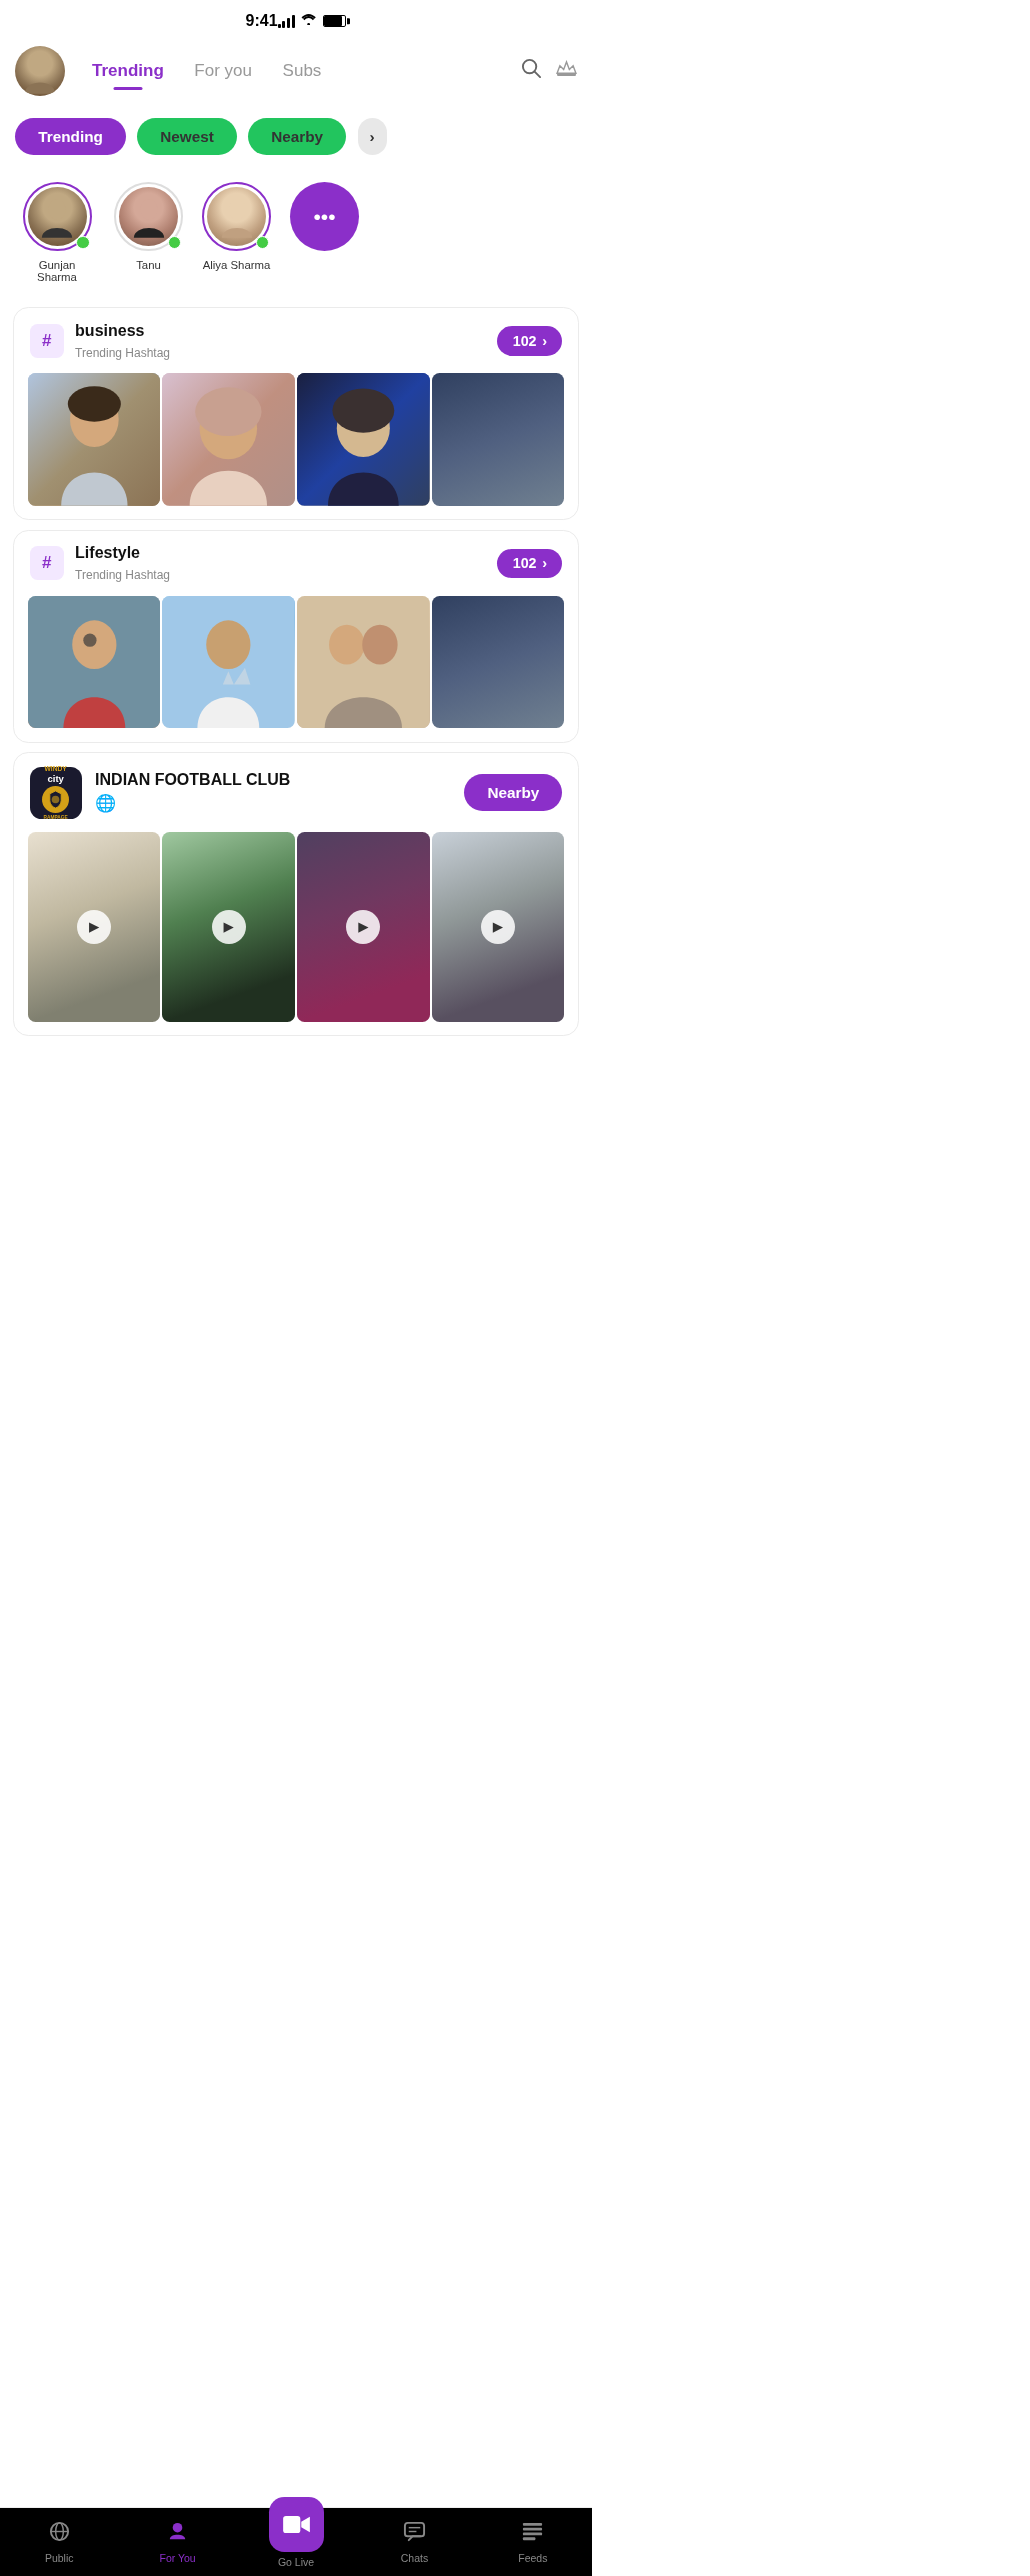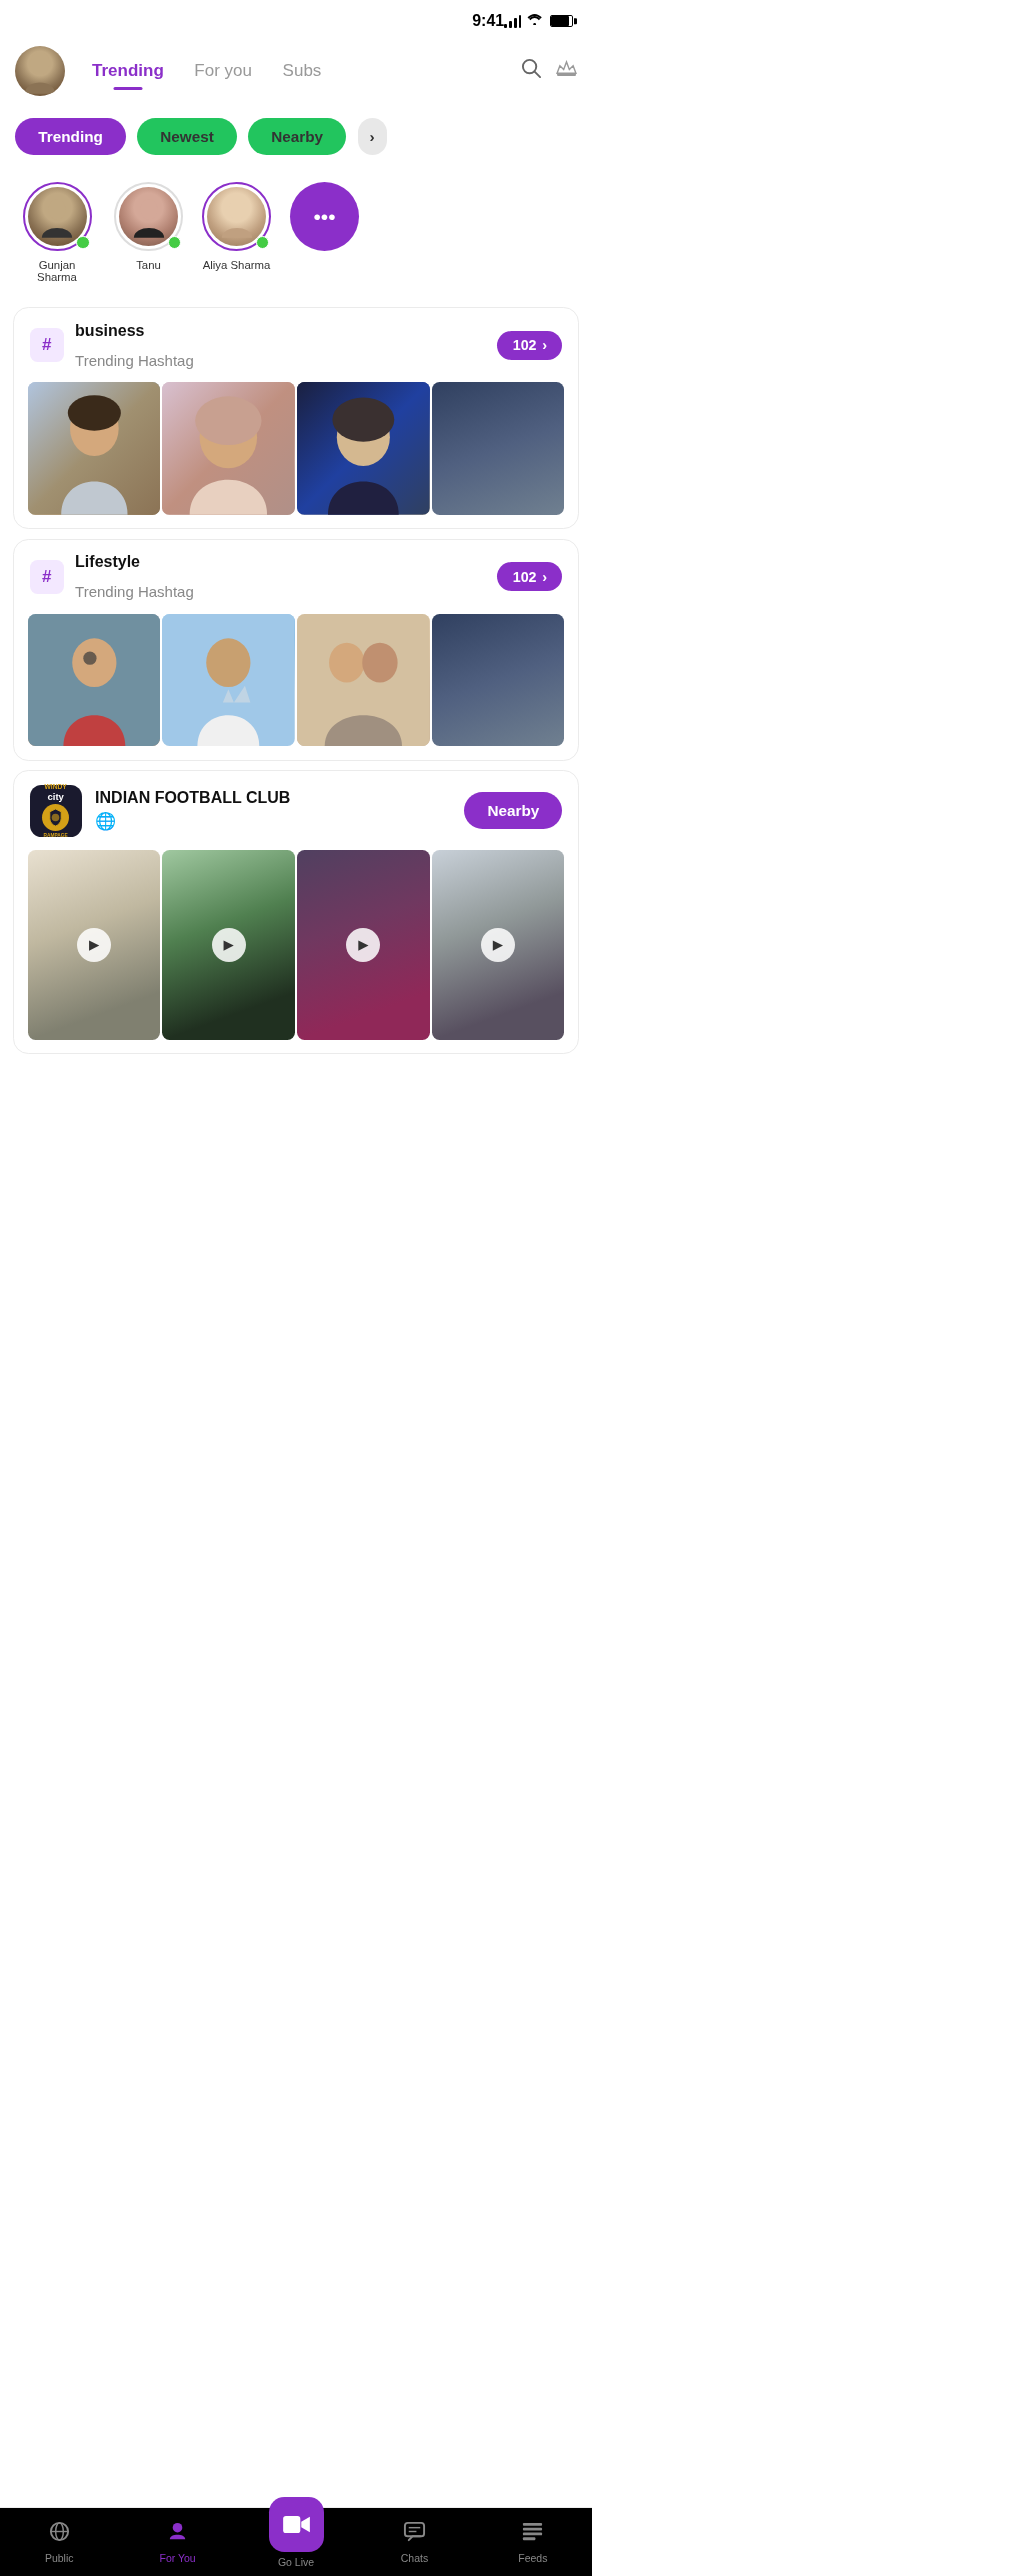--- a/index.html
+++ b/index.html
@@ -8,21 +8,21 @@
       font-family: -apple-system, BlinkMacSystemFont, 'Segoe UI', sans-serif;
       background: #fff;
       width: 592px;
       min-height: 1479px;
       overflow-x: hidden;
     }
 
     
     .status-bar {
       display: flex;
-      justify-content: flex-end;
+      justify-content: center;
       align-items: center;
       padding: 9.5px 19px 5.7px;
       height: 38px;
     }
     .status-time {
       font-size: 16px;
       font-weight: 700;
       color: #000;
     }
     .status-icons {
@@ -263,23 +263,23 @@
       font-weight: 700;
       color: #8B2FC9;
     }
     .hashtag-info { flex: 1; }
     .hashtag-name {
       font-size: 16px;
       font-weight: 700;
       color: #111;
     }
     .hashtag-sub {
-      font-size: 15px;
+      font-size: 12px;
       color: #888;
-      margin-top: 12px;
+      margin-top: 6px;
     }
     .hashtag-count-btn {
       background: #8B2FC9;
       color: #fff;
       border: none;
       border-radius: 19px;
       padding: 6.7px 15.3px;
       font-size: 14.3px;
       font-weight: 600;
       cursor: pointer;

